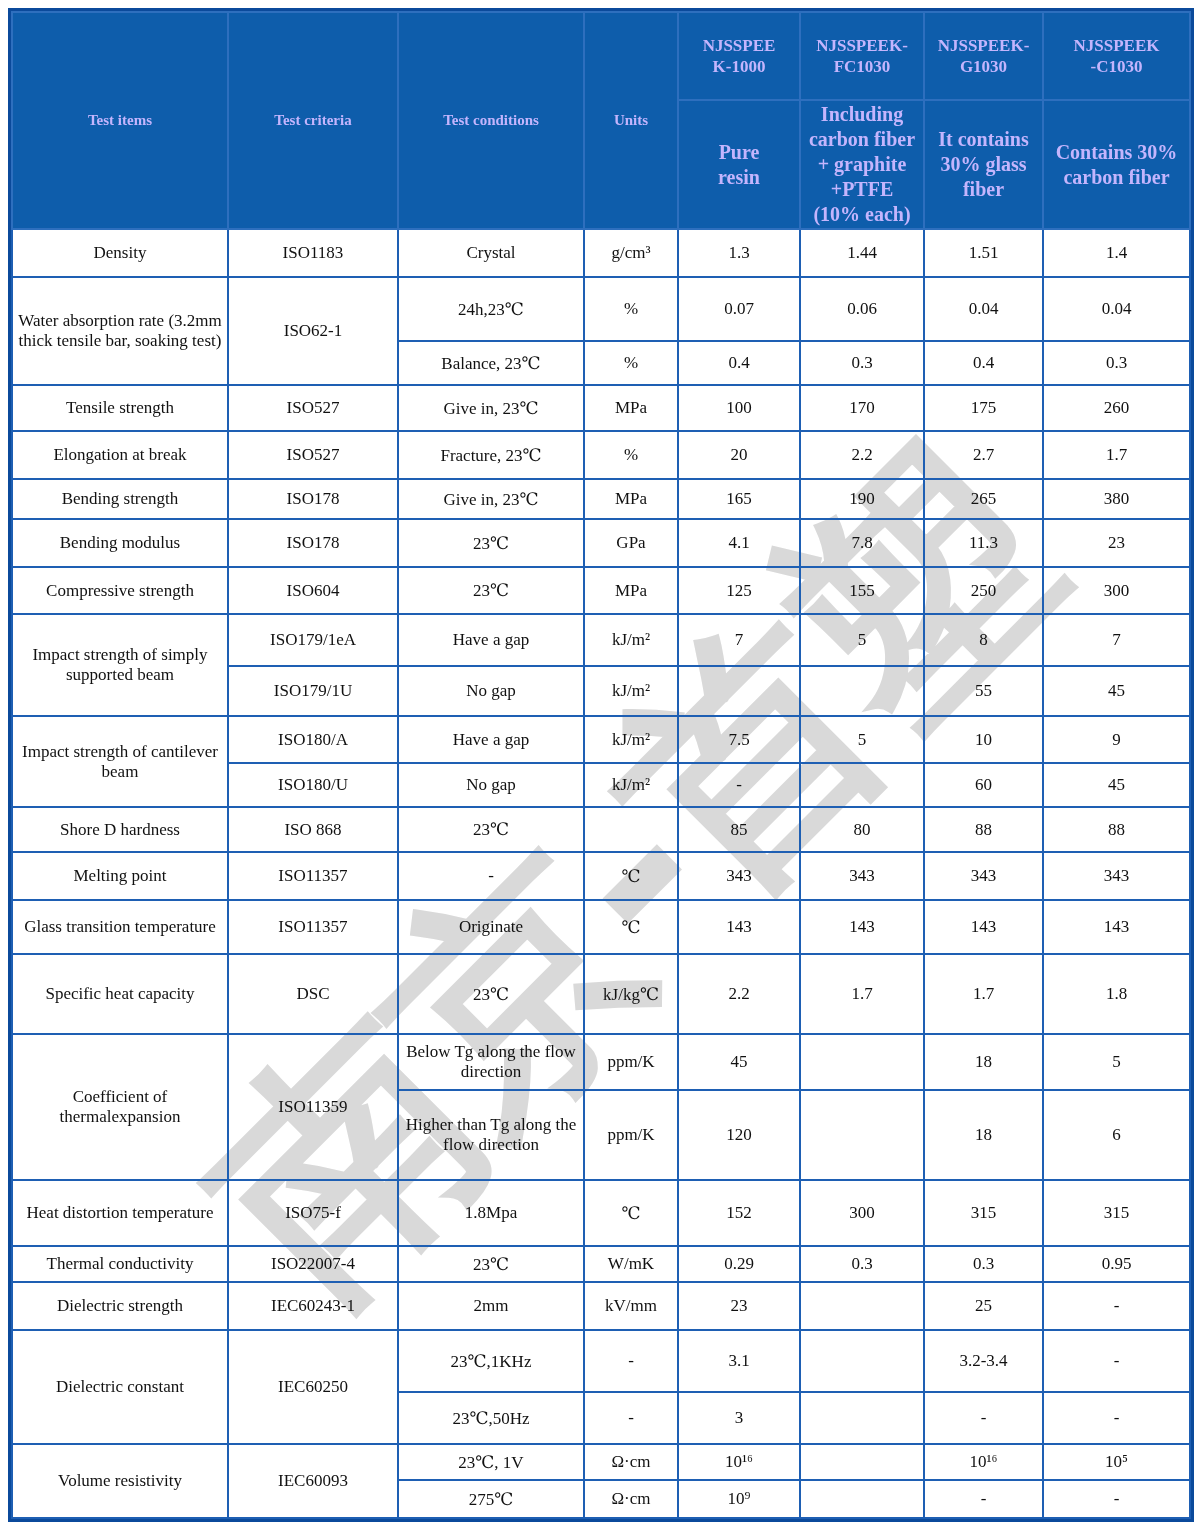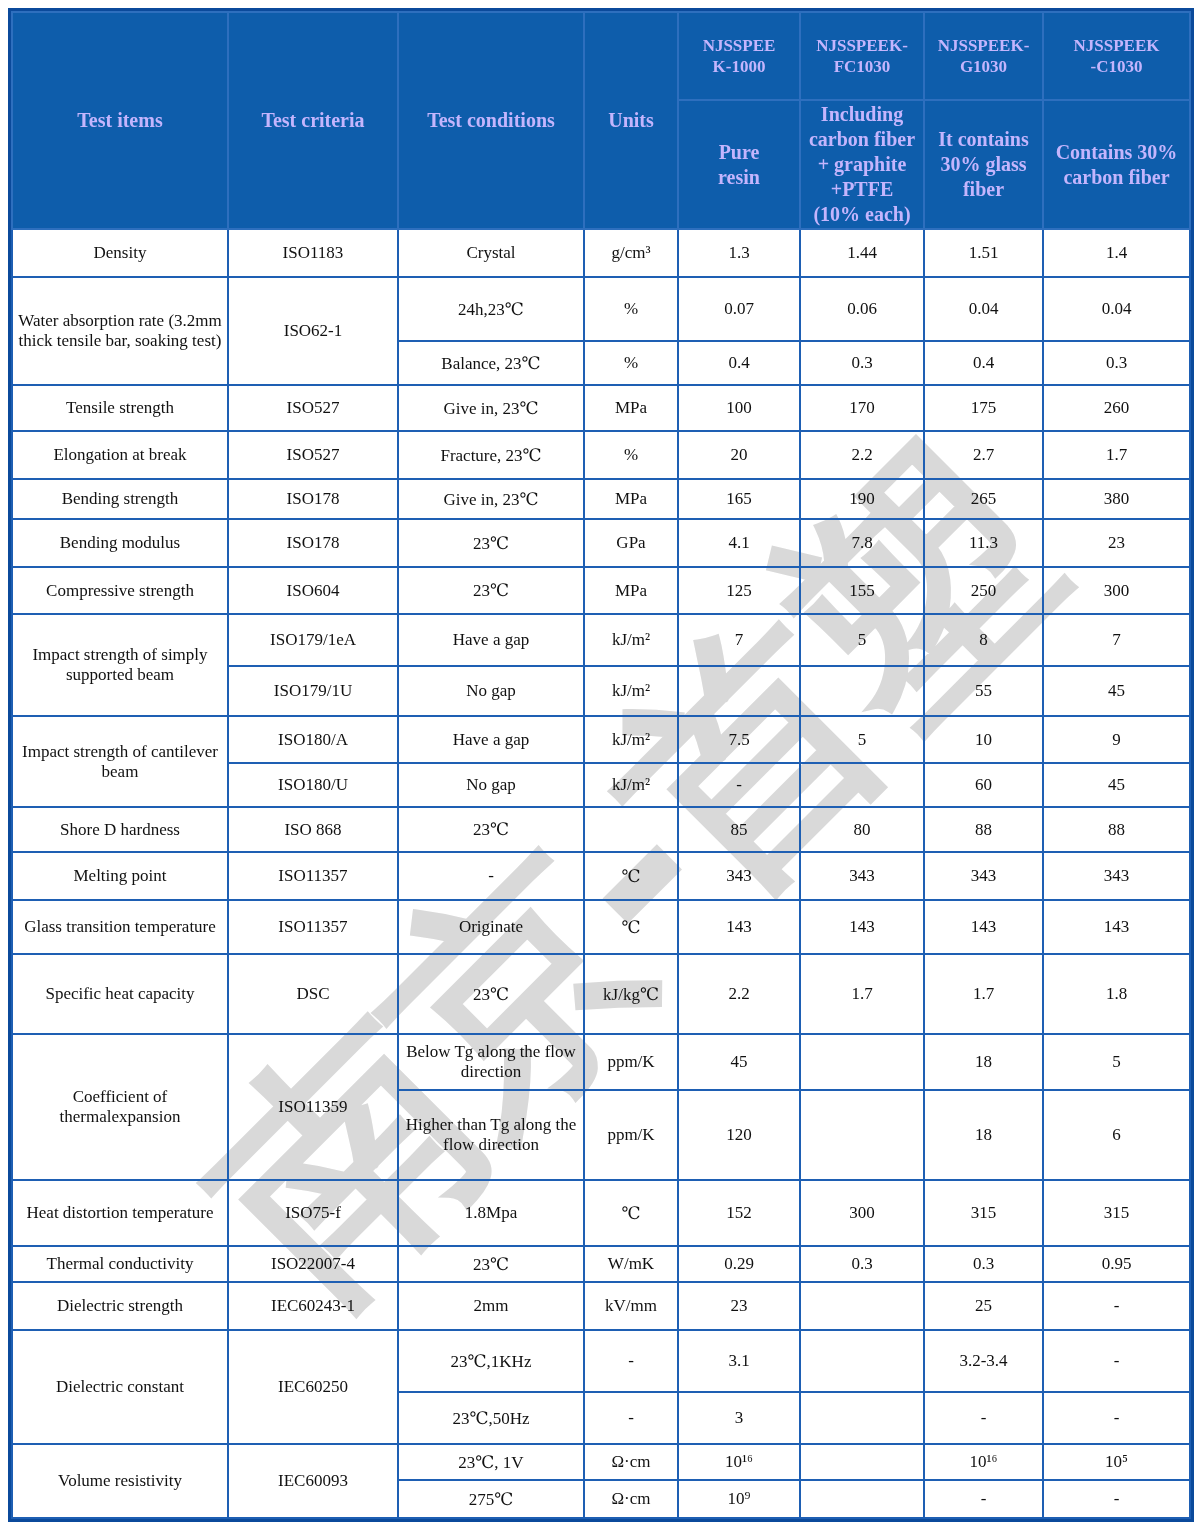--- a/index.html
+++ b/index.html
@@ -22,21 +22,21 @@
   table.sheet{border-collapse:collapse;table-layout:fixed;width:1178px;}
   .sheet td,.sheet th{
     border:2px solid #1e5fb3;text-align:center;vertical-align:middle;
     padding:1px 4px;overflow:hidden;
   }
   .sheet th{
     background:#0e5dab;color:#c4b5fd;border-color:#2e6fbe;
     font-weight:bold;
   }
   .sheet td{font-size:17px;color:#111111;background:transparent;}
-  .h-main{font-size:20px;}
+  .h-main{font-size:15px;}
   .h-name{font-size:17px;white-space:pre-line;line-height:1.25;}
   .h-desc{font-size:20px;white-space:pre-line;line-height:1.25;}
   .c-item{font-size:17px;}
   .c-cond{font-size:17px;}
   .c-unit{font-size:17px;}
   .c-val{font-size:17px;}
 </style>
 </head>
 <body>
 

